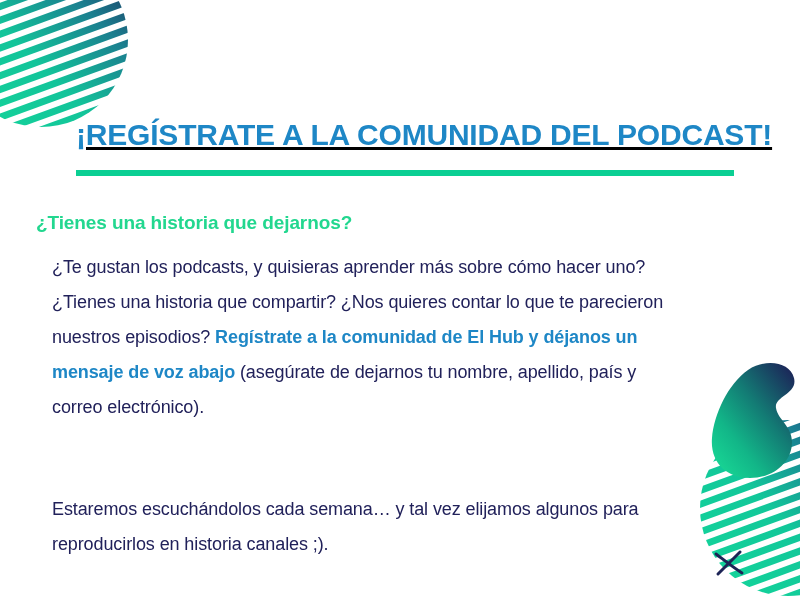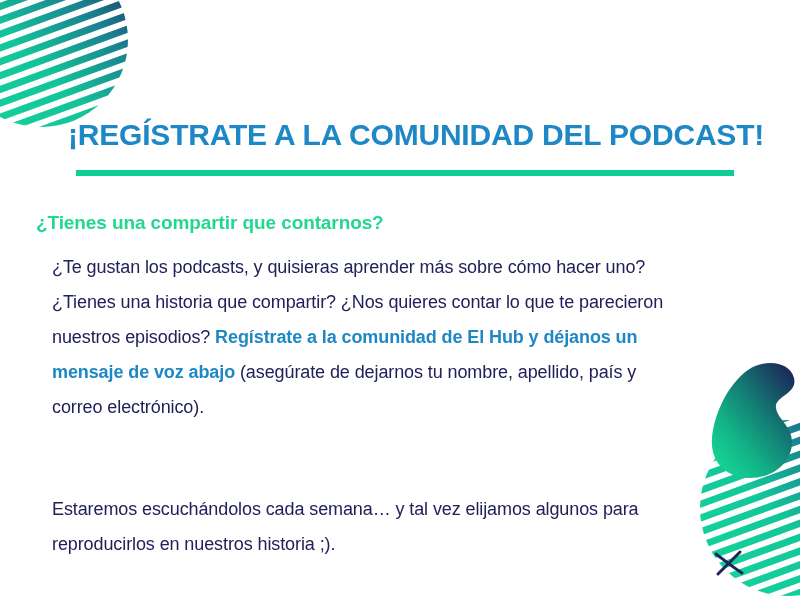--- a/index.html
+++ b/index.html
@@ -47,23 +47,24 @@
     position: absolute;
     left: 712px;
     top: 548px;
     width: 34px;
     height: 30px;
   }
 
   
   .title-block {
     position: absolute;
-    left: 68px;
+    left: 76px;
     top: 118px;
     width: 680px;
+    text-decoration: underline;
   }
   .title {
     margin: 0;
     font-family: "Liberation Sans", sans-serif;
     font-size: 30px;
     font-weight: bold;
     letter-spacing: -0.2px;
     color: #1e87c6;
     white-space: nowrap;
   }
@@ -213,24 +214,24 @@
     <path d="M4 6 C 12 12, 22 20, 30 25" stroke="#1d2456" stroke-width="3" fill="none" stroke-linecap="round"></path>
     <path d="M28 4 C 20 12, 12 20, 6 26" stroke="#1d2456" stroke-width="3" fill="none" stroke-linecap="round"></path>
   </svg>
 
   <div class="title-block">
     <h1 class="title">¡REGÍSTRATE A LA COMUNIDAD DEL PODCAST!</h1>
   </div>
   <div class="title-rule"></div>
 
   <div class="content">
-    <p class="subhead">¿Tienes una compartir que contarnos?</p>
+    <p class="subhead">¿Tienes una historia que dejarnos?</p>
 
     <p class="para">
       <span>¿Te gustan los podcasts, y quisieras aprender más sobre cómo hacer uno? ¿Tienes una historia que compartir? ¿Nos quieres contar lo que te parecieron nuestros episodios? </span><span class="link">Regístrate a la comunidad de El Hub y déjanos un mensaje de voz abajo</span><span> (asegúrate de dejarnos tu nombre, apellido, país y correo electrónico).</span>
     </p>
 
     <div class="para-gap"></div>
 
-    <p class="para">Estaremos escuchándolos cada semana… y tal vez elijamos algunos para reproducirlos en nuestros historia ;).</p>
+    <p class="para">Estaremos escuchándolos cada semana… y tal vez elijamos algunos para reproducirlos en historia canales ;).</p>
   </div>
 
 </div>
 
 </body></html>

